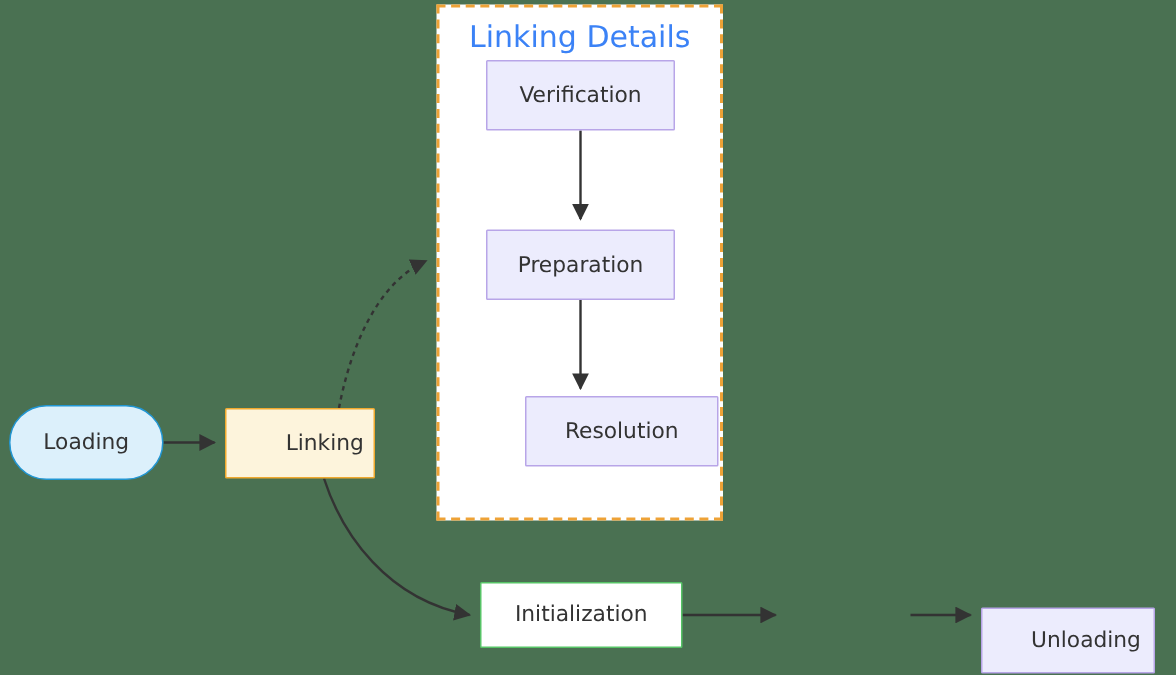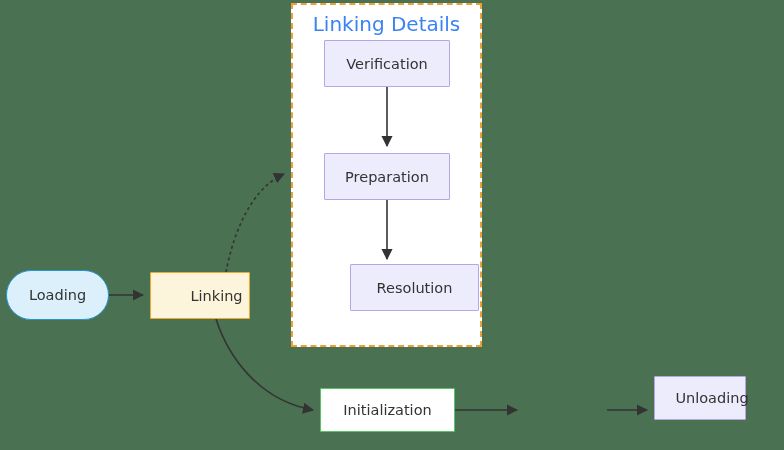--- a/index.html
+++ b/index.html
@@ -112,17 +112,17 @@
 
   <div class="node node-purple" style="left:326px; top:264px; width:129px; height:47px;margin-left:24px;">
     <span>Resolution</span>
   </div>
 
   <div class="node node-init" style="left:320px; top:388px; width:135px; height:44px;">
     <span>Initialization</span>
   </div>
 
 
-  <div class="node node-purple" style="left:654px; top:376px; width:92px; height:44px;padding-left:24px;">
+  <div class="node node-purple" style="left:654px; top:405px; width:116px; height:44px;padding-left:24px;">
     <span>Unloading</span>
   </div>
 
 </div>
 
 </body></html>

